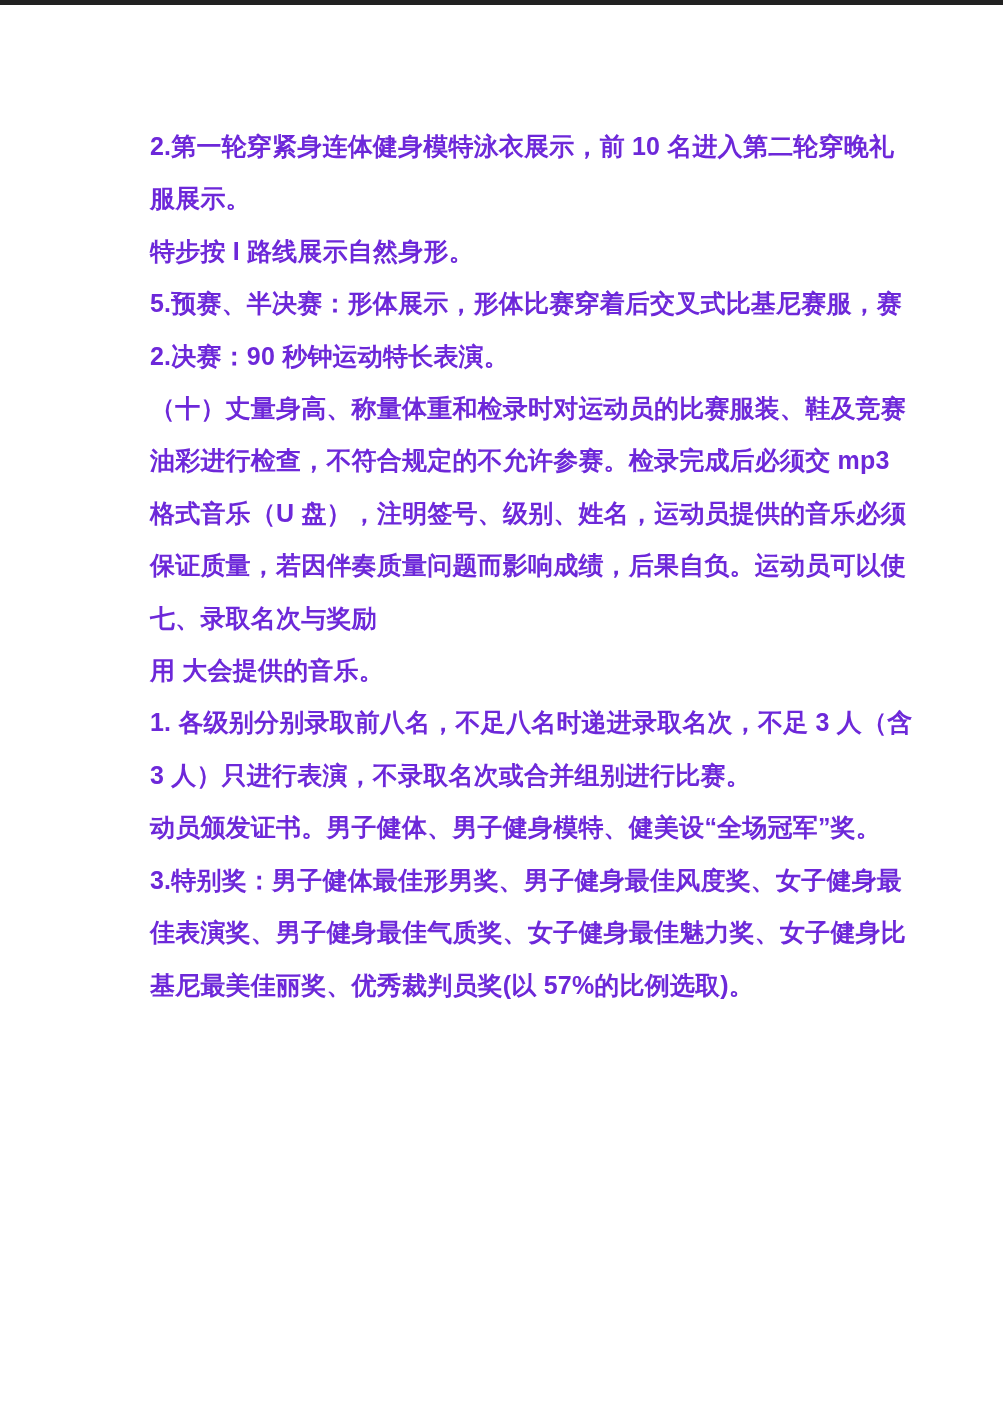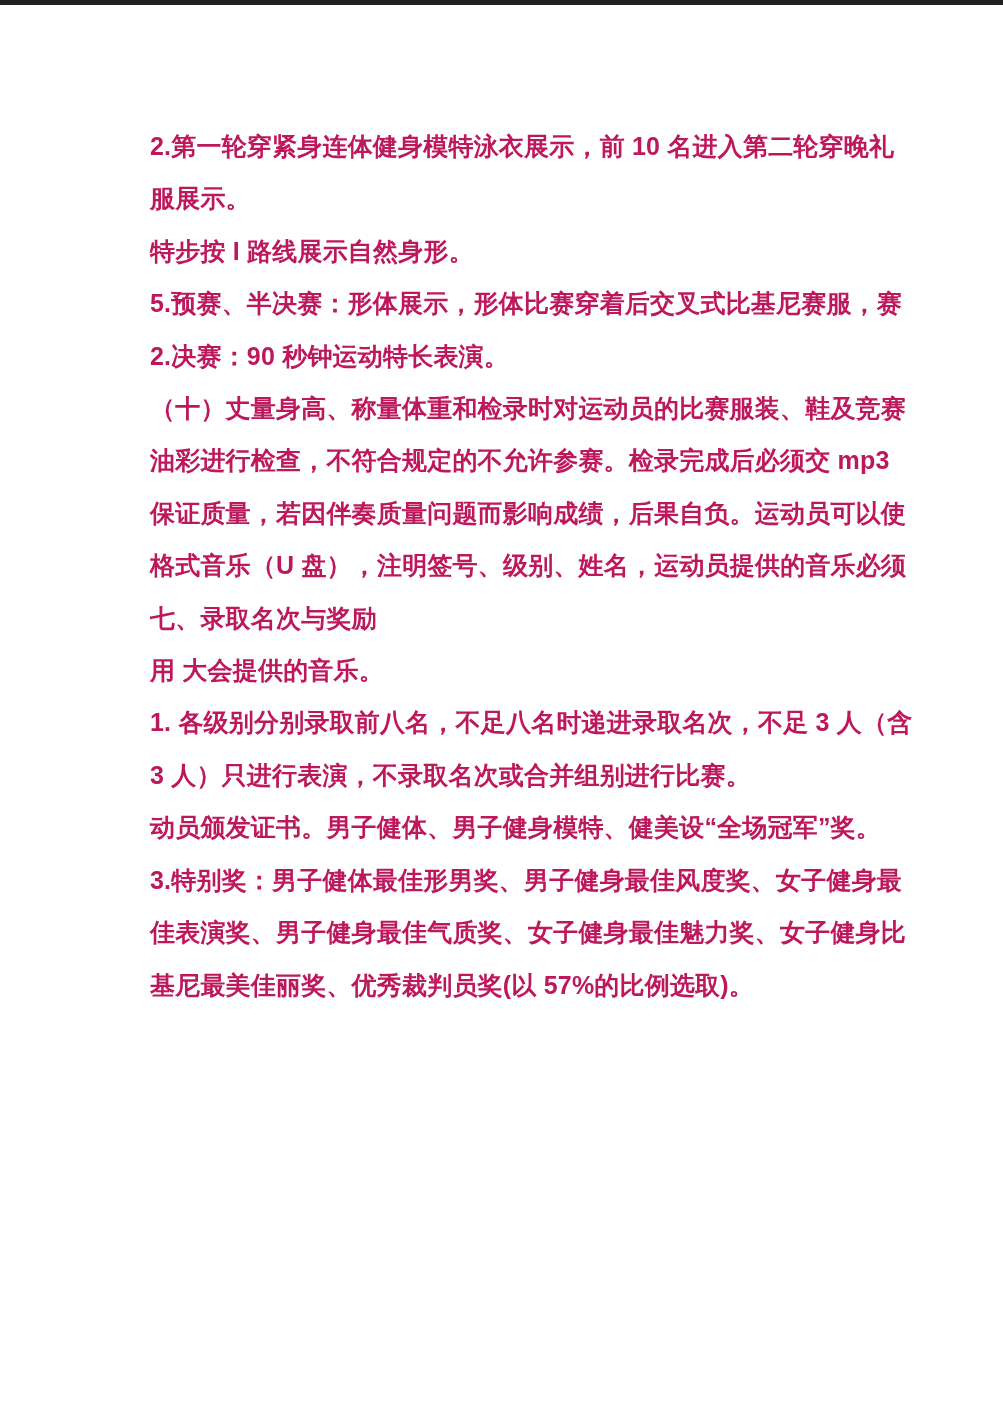--- a/index.html
+++ b/index.html
@@ -24,21 +24,21 @@
     background: #212121;
   }
   .text-block {
     position: absolute;
     top: 120px;
     left: 150px;
     width: 730px;
     font-size: 25px;
     font-weight: 700;
     line-height: 52.4px;
-    color: #be185d;
+    color: #6d28d9;
     letter-spacing: 0.2px;
   }
   .text-line {
     margin: 0;
     padding: 0;
     white-space: pre;
   }
 </style>
 </head>
 <body>
@@ -46,22 +46,22 @@
 <div class="page">
   <div class="top-edge-bar"></div>
   <main class="text-block">
     <p class="text-line">2.第一轮穿紧身连体健身模特泳衣展示，前 10 名进入第二轮穿晚礼</p>
     <p class="text-line">服展示。</p>
     <p class="text-line">特步按 I 路线展示自然身形。</p>
     <p class="text-line">5.预赛、半决赛：形体展示，形体比赛穿着后交叉式比基尼赛服，赛</p>
     <p class="text-line">2.决赛：90 秒钟运动特长表演。</p>
     <p class="text-line">（十）丈量身高、称量体重和检录时对运动员的比赛服装、鞋及竞赛</p>
     <p class="text-line">油彩进行检查，不符合规定的不允许参赛。检录完成后必须交 mp3</p>
+    <p class="text-line">格式音乐（U 盘），注明签号、级别、姓名，运动员提供的音乐必须</p>
     <p class="text-line">保证质量，若因伴奏质量问题而影响成绩，后果自负。运动员可以使</p>
-    <p class="text-line">格式音乐（U 盘），注明签号、级别、姓名，运动员提供的音乐必须</p>
     <p class="text-line">七、录取名次与奖励</p>
     <p class="text-line">用 大会提供的音乐。</p>
     <p class="text-line">1. 各级别分别录取前八名，不足八名时递进录取名次，不足 3 人（含</p>
     <p class="text-line">3 人）只进行表演，不录取名次或合并组别进行比赛。</p>
     <p class="text-line">动员颁发证书。男子健体、男子健身模特、健美设“全场冠军”奖。</p>
     <p class="text-line">3.特别奖：男子健体最佳形男奖、男子健身最佳风度奖、女子健身最</p>
     <p class="text-line">佳表演奖、男子健身最佳气质奖、女子健身最佳魅力奖、女子健身比</p>
     <p class="text-line">基尼最美佳丽奖、优秀裁判员奖(以 57%的比例选取)。</p>
   </main>
 </div>

